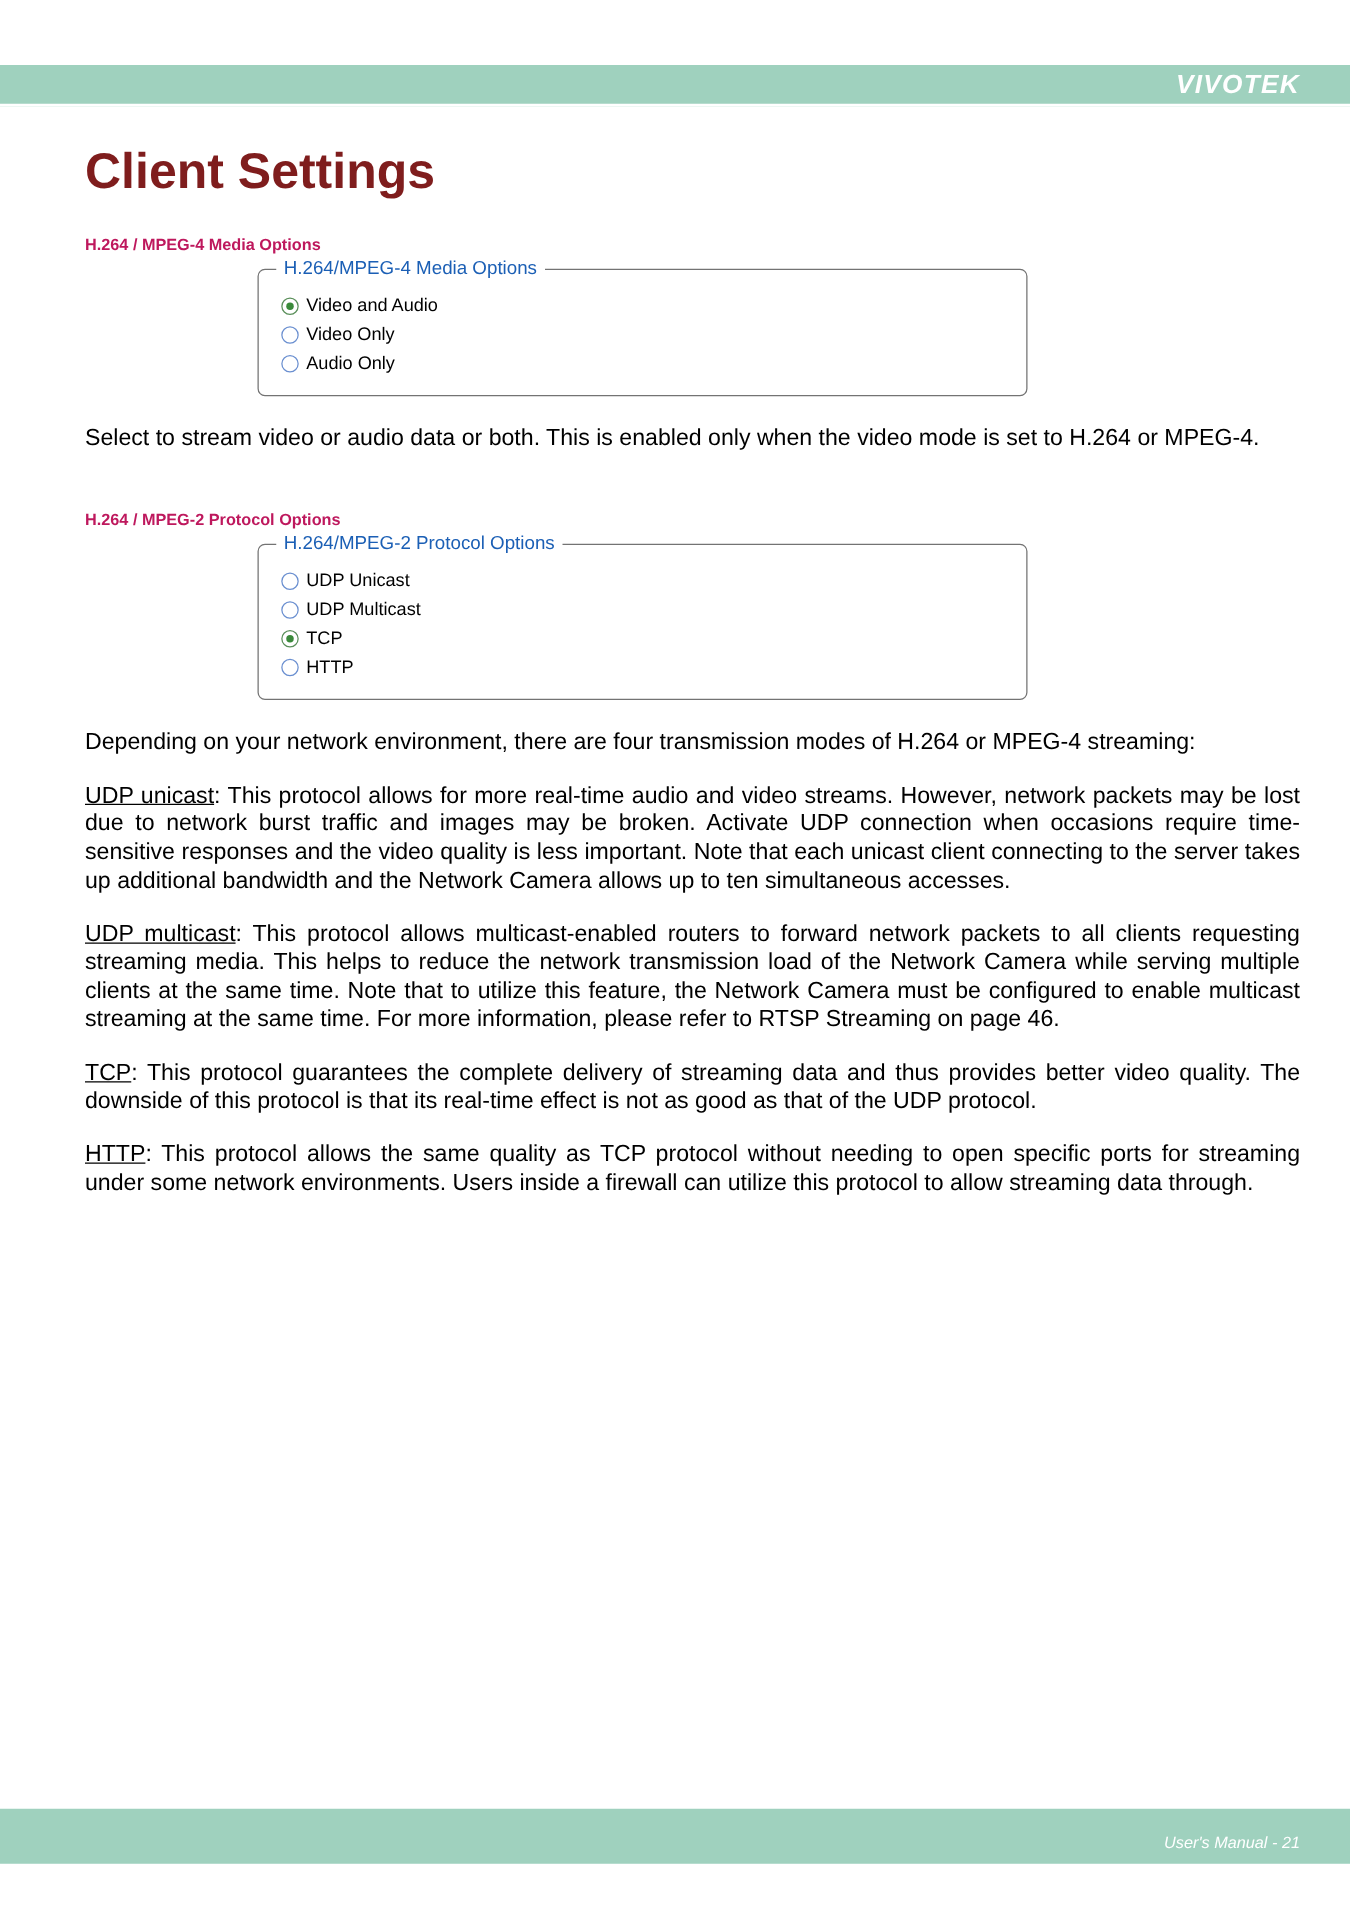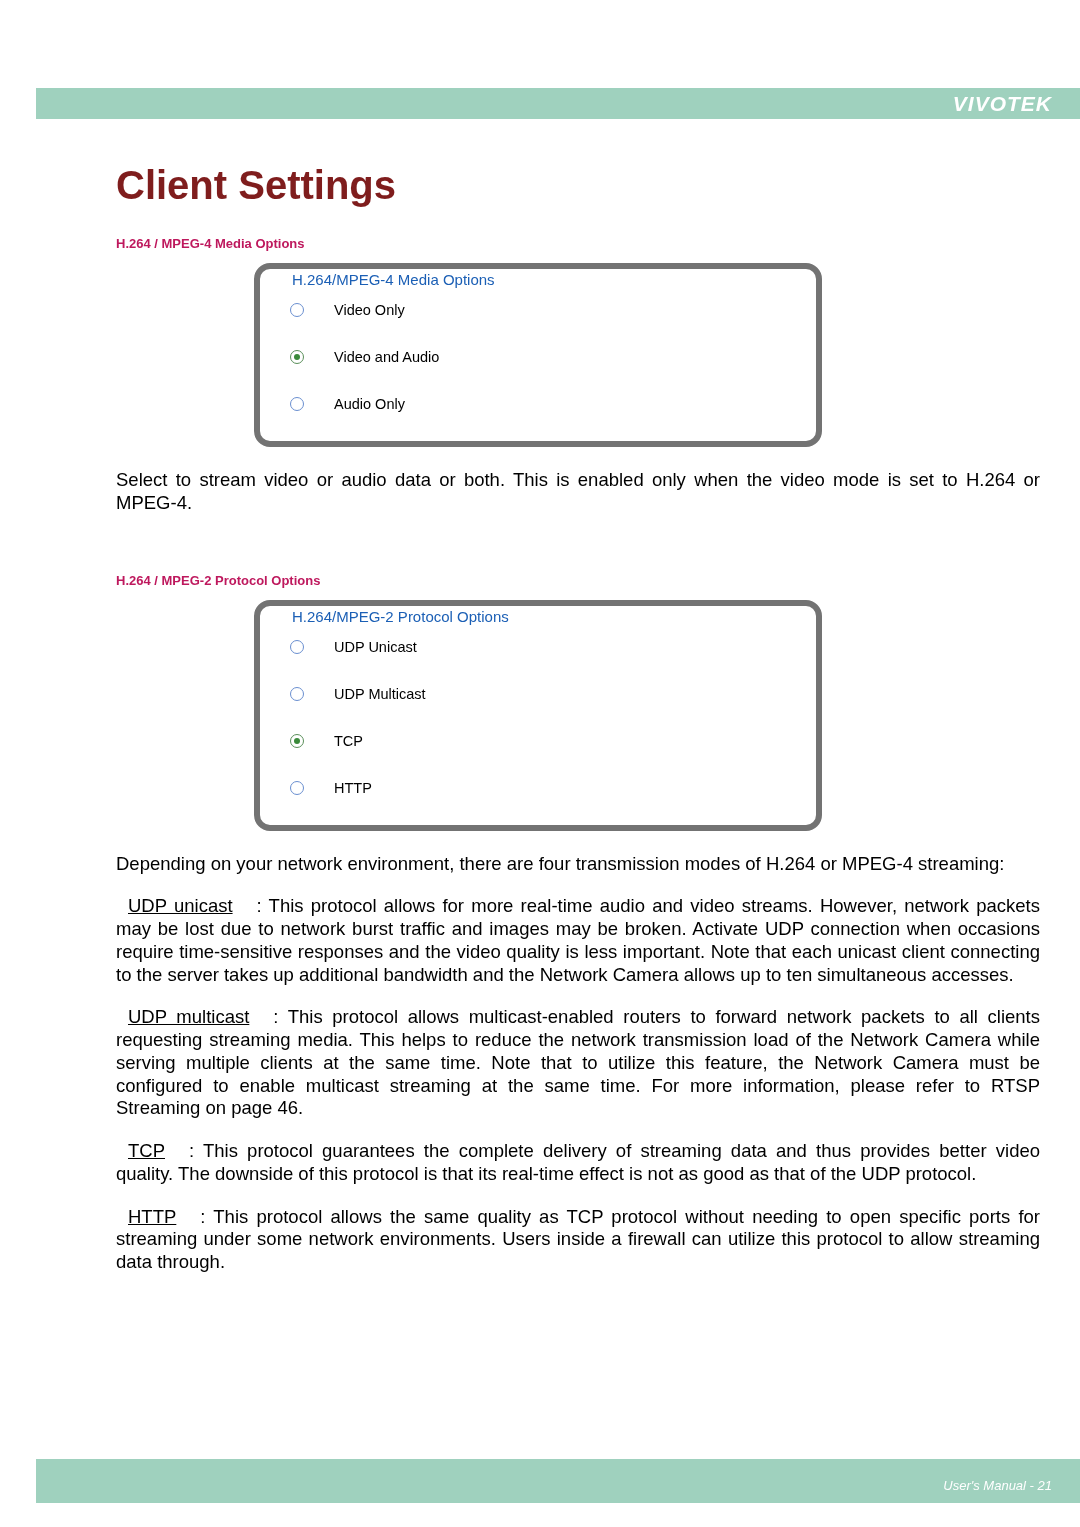--- a/index.html
+++ b/index.html
@@ -1,15 +1,15 @@
 <!DOCTYPE html>
 <html><head>
 <meta charset="utf-8">
 <style>
-  * { margin: 12px; padding: 0; box-sizing: border-box; }
+  * { margin: 0; padding: 0; box-sizing: border-box; }
   body {
     font-family: Arial, Helvetica, sans-serif;
     background: #fff;
     width: 1080px;
     height: 1527px;
     position: relative;
   }
   .header-bar {
     position: absolute;
     top: 52px;
@@ -54,22 +54,22 @@
     font-size: 13px;
     font-weight: bold;
     margin-bottom: 12px;
   }
   .fieldset-wrap {
     margin-left: 138px;
     margin-right: 218px;
     margin-bottom: 22px;
   }
   .fieldset {
-    border: 6px solid #737373;
-    border-radius: 16px;
+    border: 1px solid #737373;
+    border-radius: 6px;
     position: relative;
     padding: 14px 18px 10px 18px;
   }
   .legend {
     position: absolute;
     top: -10px;
     left: 14px;
     background: #fff;
     padding: 0 6px;
     color: #1b5fb5;
@@ -132,26 +132,26 @@
 
 <div class="content">
   <h1 class="title">Client Settings</h1>
 
 
   <div class="section-heading">H.264 / MPEG-4 Media Options</div>
   <div class="fieldset-wrap">
     <div class="fieldset">
       <span class="legend">H.264/MPEG-4 Media Options</span>
       <div class="radio-row">
-        <span class="radio blue"></span>
-        <span>Video Only</span>
-      </div>
-      <div class="radio-row">
         <span class="radio selected"></span>
         <span>Video and Audio</span>
+      </div>
+      <div class="radio-row">
+        <span class="radio blue"></span>
+        <span>Video Only</span>
       </div>
       <div class="radio-row">
         <span class="radio blue"></span>
         <span>Audio Only</span>
       </div>
     </div>
   </div>
   <p class="body">Select to stream video or audio data or both. This is enabled only when the video mode is set to H.264 or MPEG-4.</p>
 
   <div class="spacer-med"></div>

